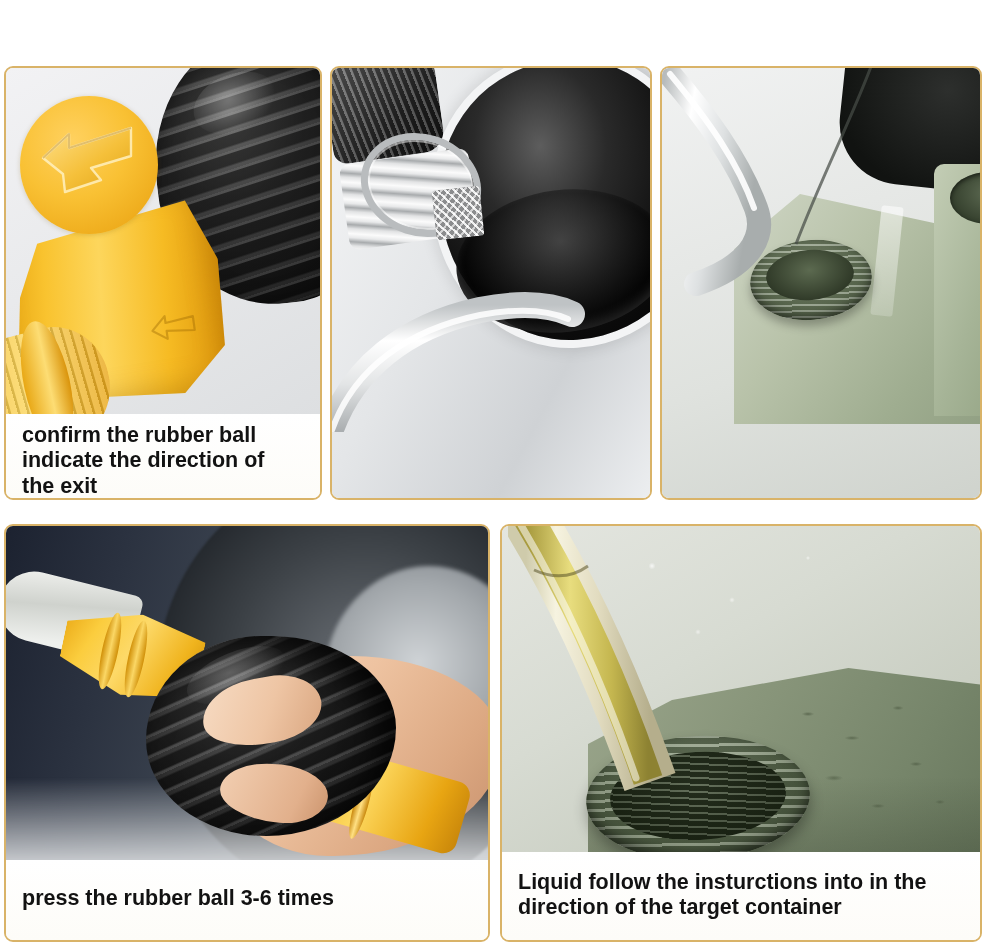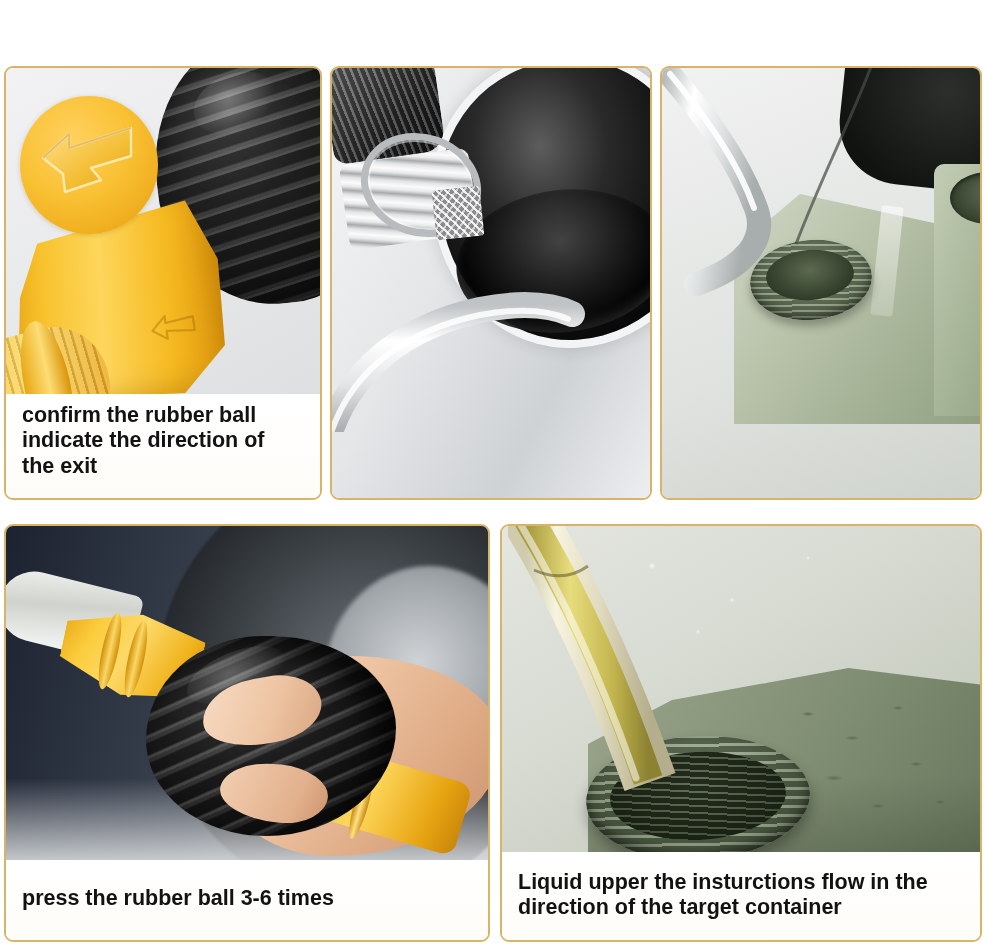--- a/index.html
+++ b/index.html
@@ -72,21 +72,21 @@
     white-space: pre-line;
   }
   .caption.centered { justify-content: flex-start; }
   .caption.centered .caption-text { text-align: center; }
 
   
   #panel-1 { left: 4px;   top: 66px;  width: 318px; height: 434px; }
   #panel-2 { left: 330px; top: 66px;  width: 322px; height: 434px; }
   #panel-3 { left: 660px; top: 66px;  width: 322px; height: 434px; }
 
-  #panel-1 .caption { height: 104px; align-items: flex-start; padding-top: 9px; }
+  #panel-1 .caption { height: 84px; align-items: flex-start; padding-top: 9px; }
   #panel-2 .caption { height: 104px; align-items: center; }
   #panel-3 .caption { height: 104px; align-items: center; }
 
   
   #panel-4 { left: 4px;   top: 524px; width: 486px; height: 418px; }
   #panel-5 { left: 500px; top: 524px; width: 482px; height: 418px; }
 
   #panel-4 .caption { height: 80px; }
   #panel-5 .caption { height: 88px; }
 
@@ -665,18 +665,18 @@
             </linearGradient>
           </defs>
           <path d="M18 0 C62 72, 104 160, 142 268" fill="none" stroke="url(#tubeShell5)" stroke-width="54" stroke-linecap="butt"></path>
           <path d="M20 4 C62 74, 104 160, 140 266" fill="none" stroke="url(#fuelGrad5)" stroke-width="30" stroke-linecap="butt"></path>
           <path d="M10 6 C52 76, 92 160, 128 264" fill="none" stroke="rgba(255,255,255,0.55)" stroke-width="7" stroke-linecap="round"></path>
           <path d="M26 56 C48 66, 66 62, 80 52" fill="none" stroke="rgba(90,84,40,0.55)" stroke-width="3"></path>
         </svg>
       </div>
     </div>
     <div class="caption">
-      <div class="caption-text">Liquid upper the insturctions flow in the
+      <div class="caption-text">Liquid follow the insturctions into in the
 direction of the target container</div>
     </div>
   </div>
 
 </div>
 
 </body></html>

